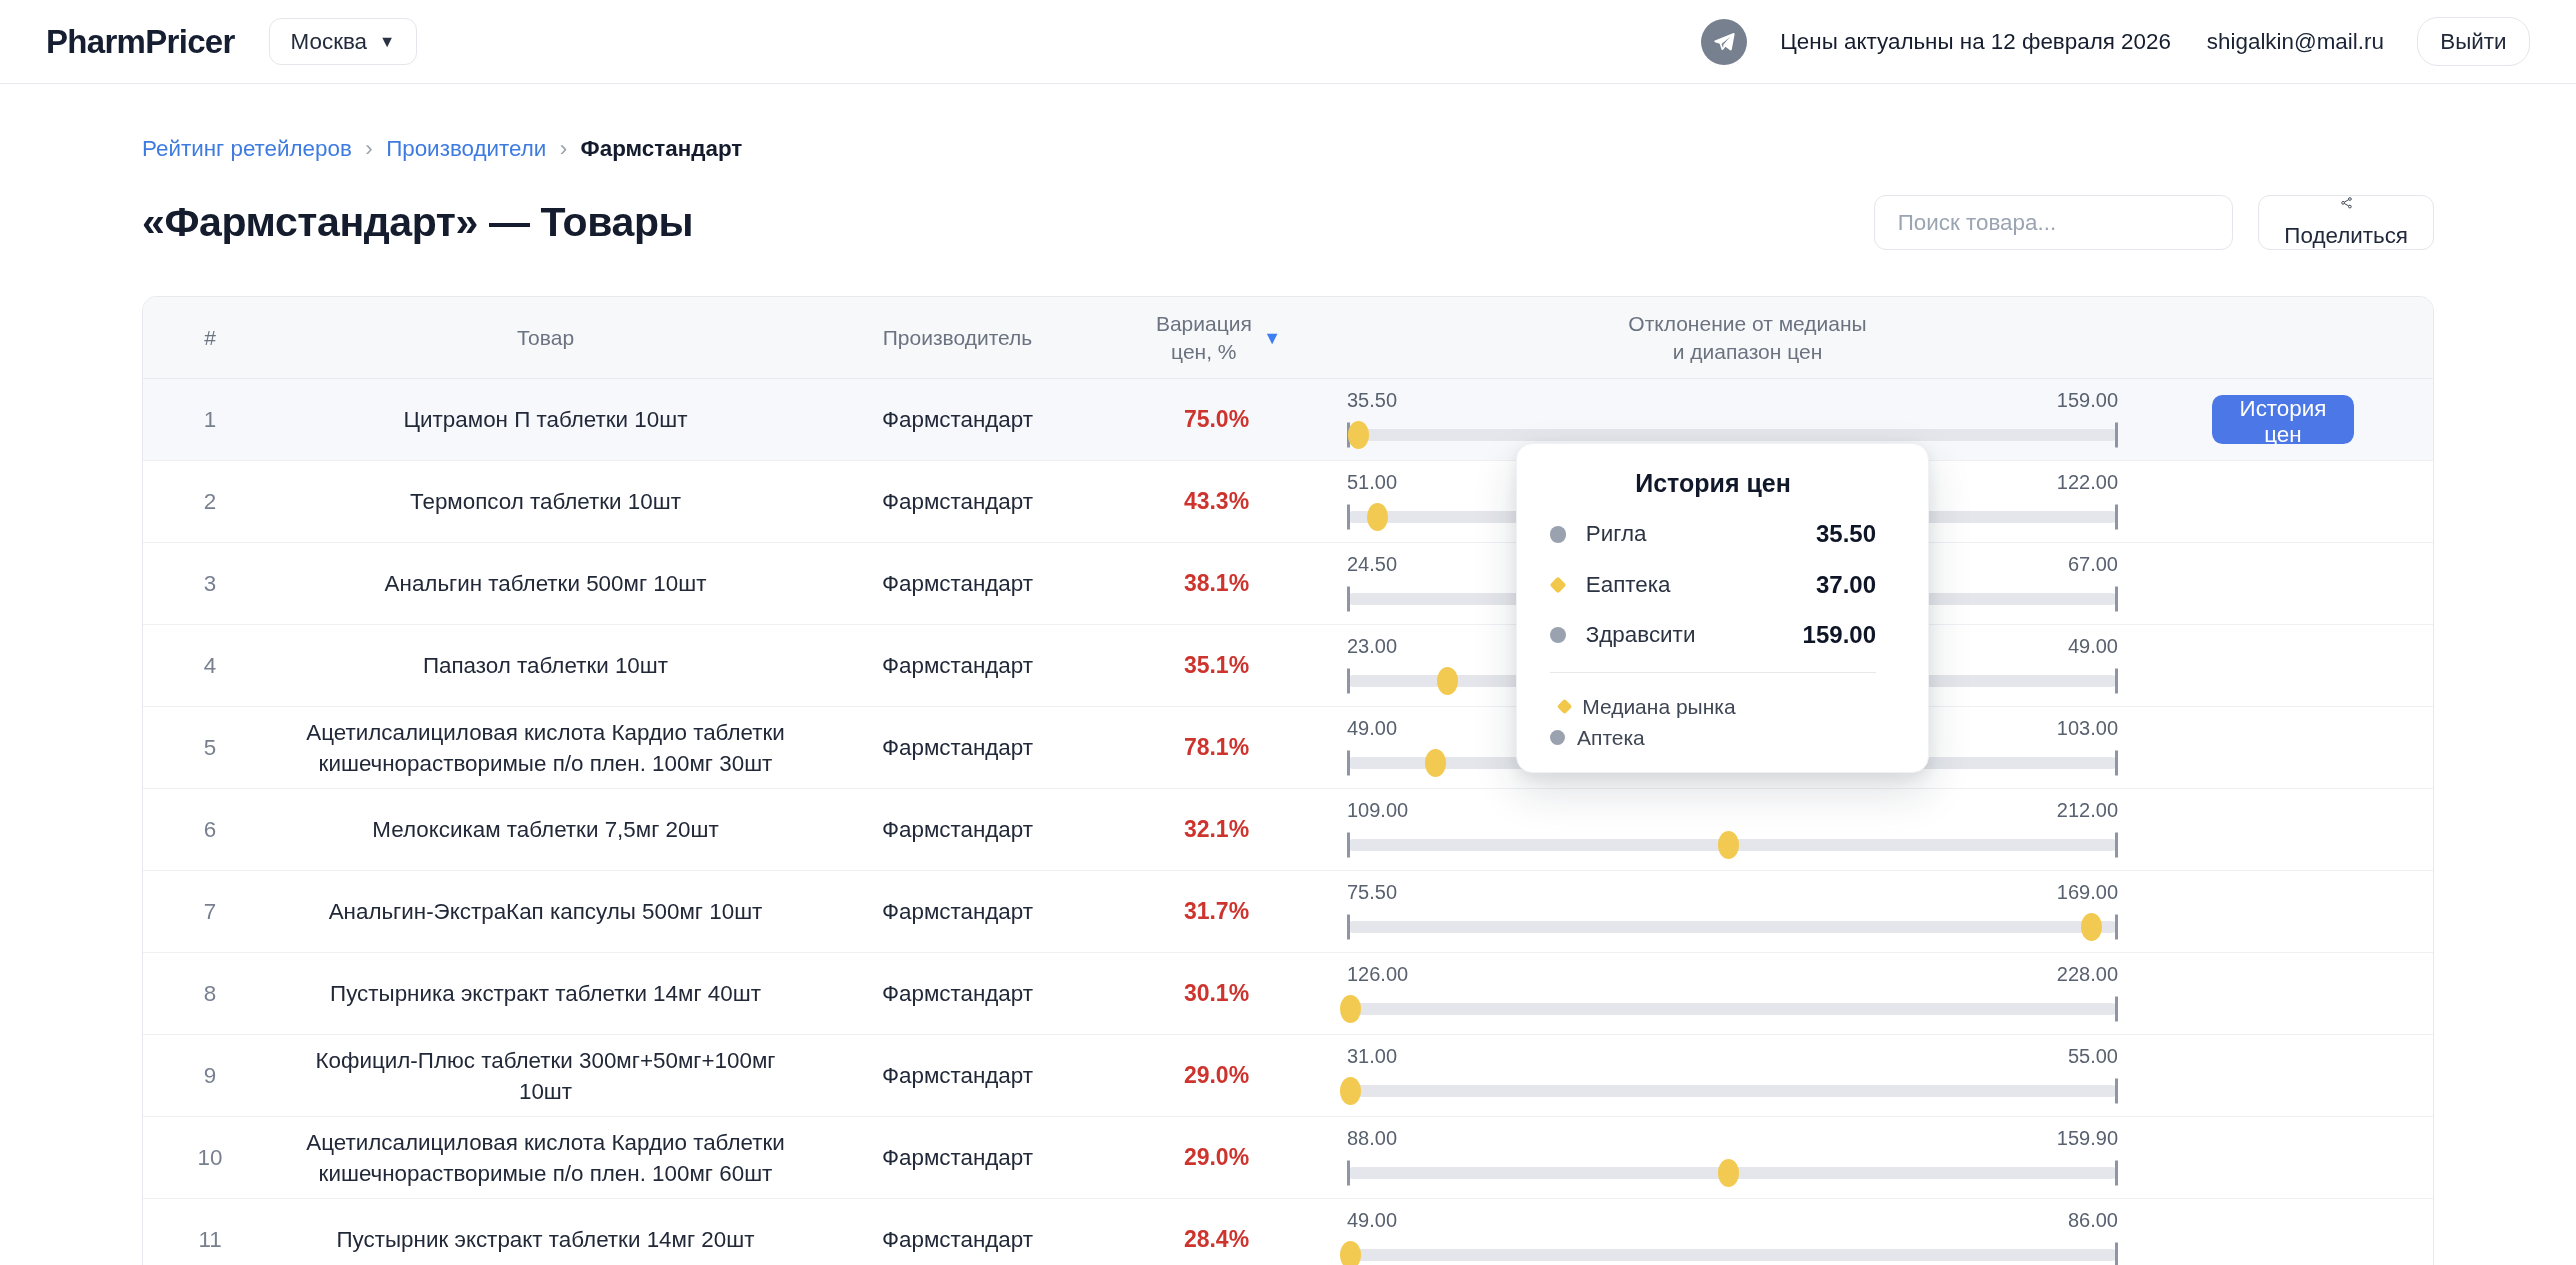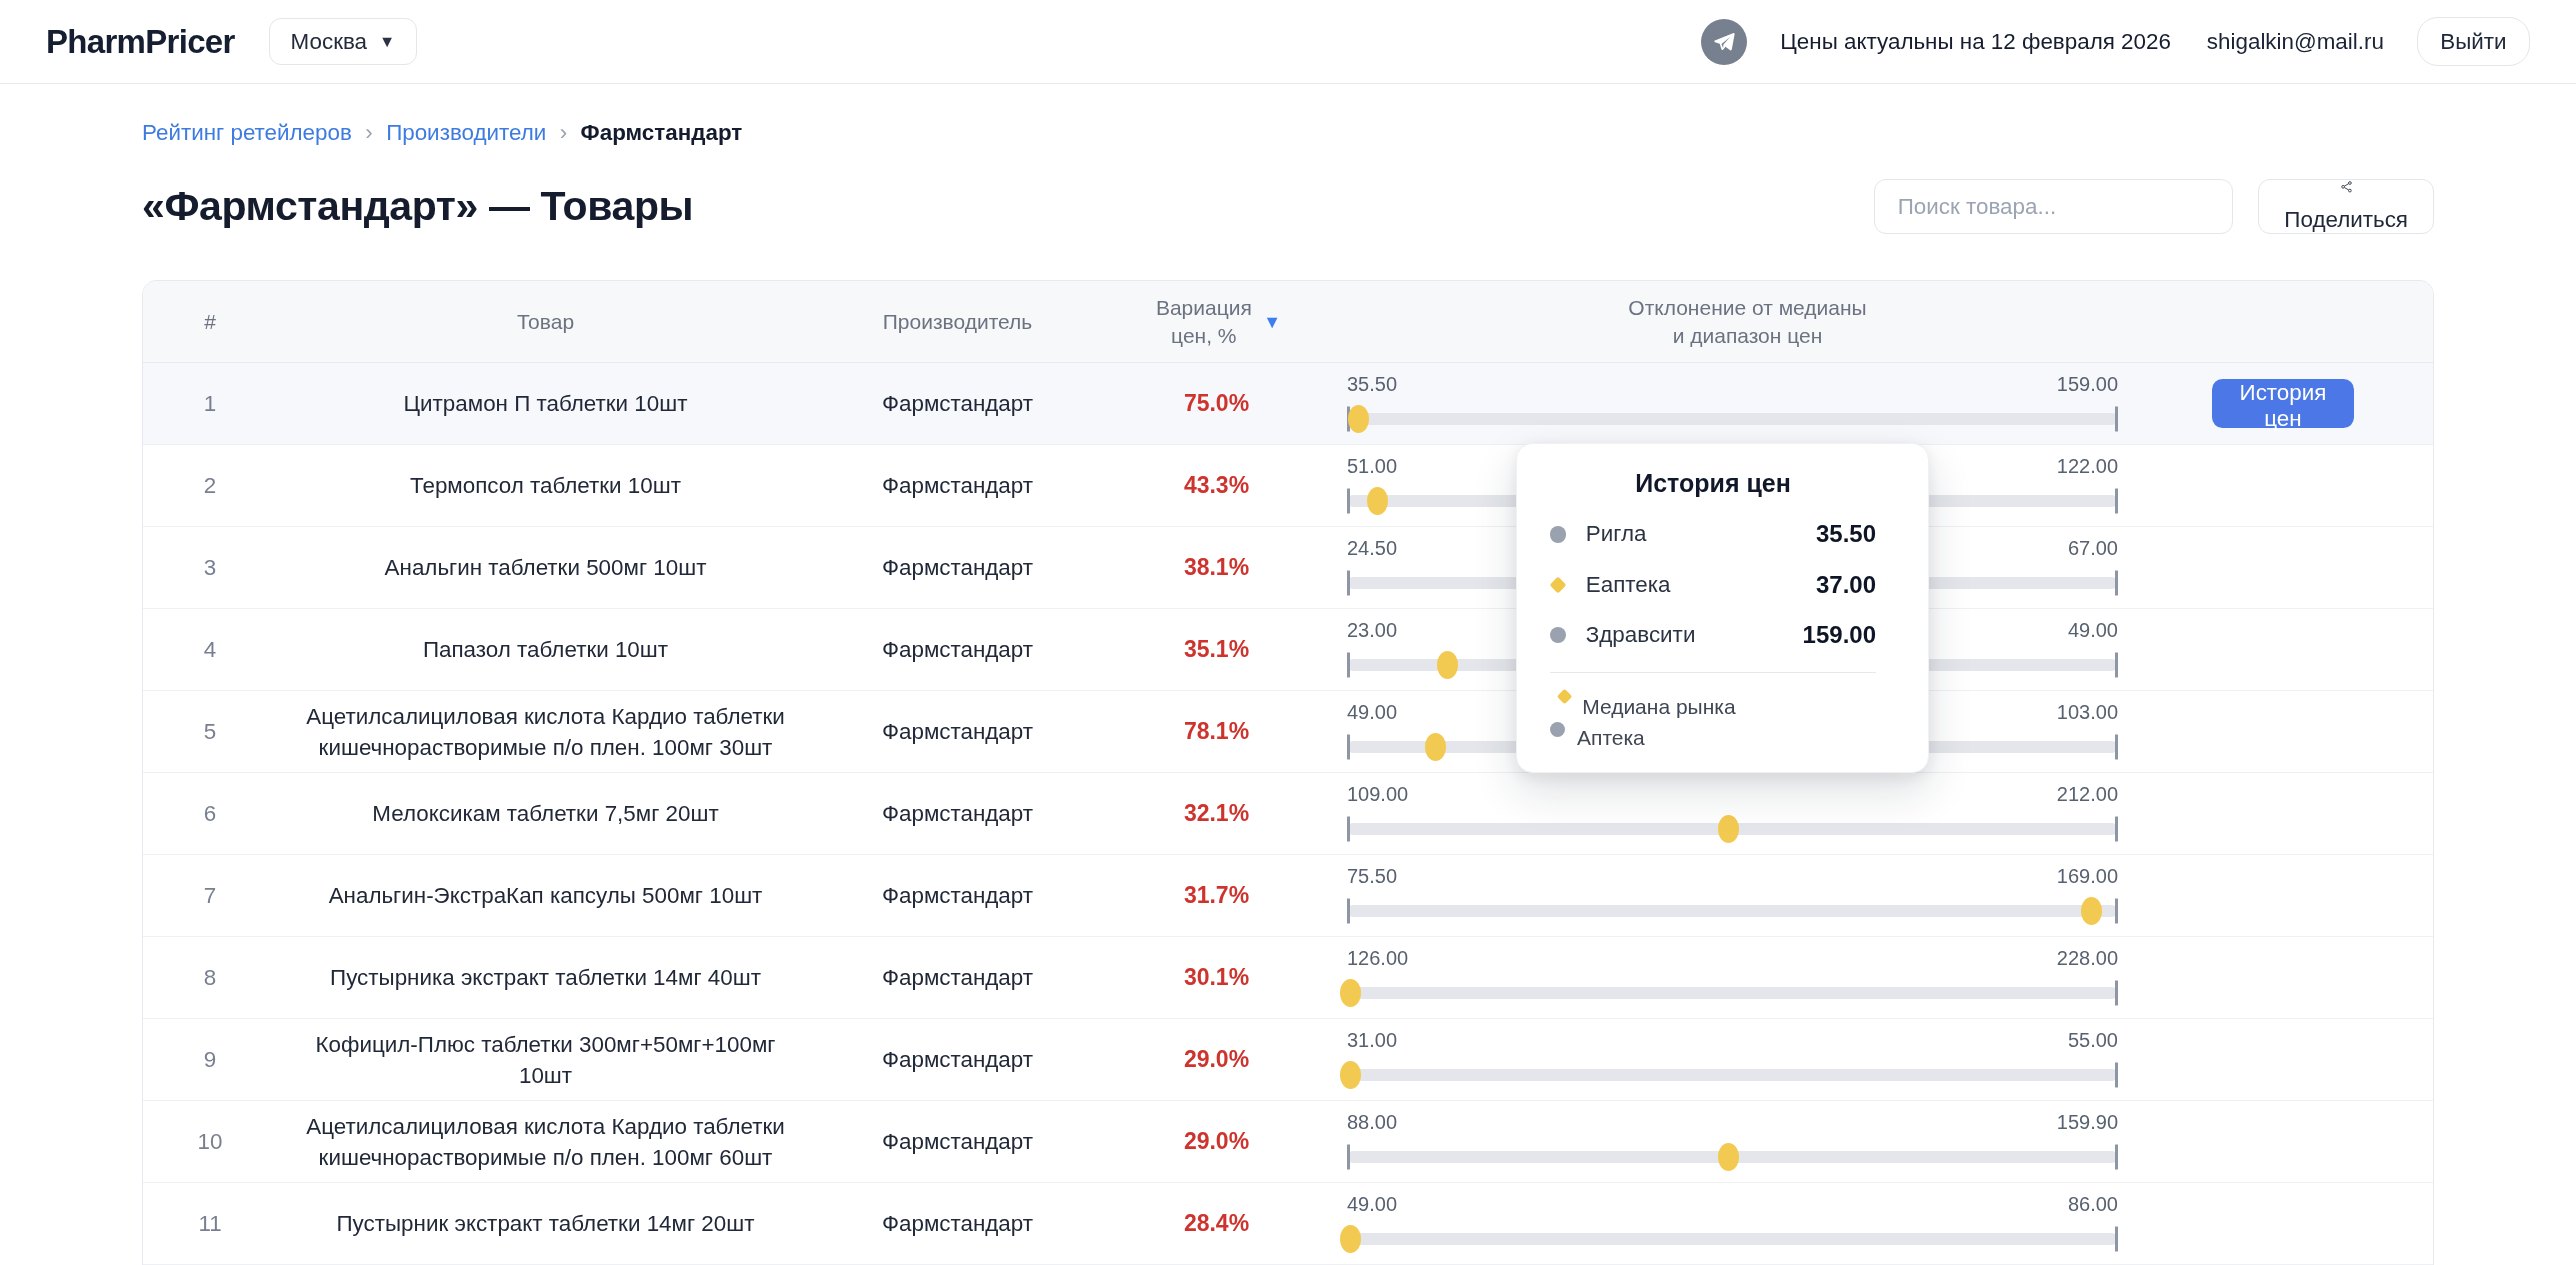--- a/index.html
+++ b/index.html
@@ -13,21 +13,21 @@
   .city-btn{margin-left:34px;display:flex;align-items:center;gap:12px;border:1.5px solid #e3e6ea;border-radius:12px;
     padding:9.7px 21px;font-size:22.4px;color:#232b3b;background:#fff;cursor:pointer;}
   .city-caret{font-size:16.4px;color:#2b3342;line-height:1;}
   .tb-spacer{flex:1;}
   .tg-circle{width:46px;height:46px;border-radius:50%;background:#76808f;display:flex;align-items:center;justify-content:center;cursor:pointer;}
   .tb-note{margin-left:33px;font-size:22.4px;color:#151d2e;font-weight:400;}
   .tb-email{margin-left:36px;font-size:22.4px;color:#1b2435;}
   .logout-btn{margin-left:33px;border:1.5px solid #e3e6ea;border-radius:21px;background:#fff;padding:10.4px 22.4px;font-size:22.4px;color:#20293a;cursor:pointer;}
   
   .content{padding:0 142px;}
-  .breadcrumb{margin-top:36px;display:flex;align-items:center;gap:13.4px;font-size:22.4px;}
+  .breadcrumb{margin-top:52px;display:flex;align-items:center;gap:13.4px;font-size:22.4px;}
   .bc-link{color:#3e7be0;cursor:pointer;text-decoration:none;}
   .bc-sep{color:#9ca3af;font-size:22.4px;}
   .bc-current{color:#131b2c;font-weight:600;}
   .title-row{margin-top:33px;display:flex;align-items:center;justify-content:space-between;}
   .page-title{font-size:41px;font-weight:700;color:#141c2d;letter-spacing:-0.4px;}
   .title-controls{display:flex;align-items:center;gap:25px;margin-left:36px;}
   .search-input{width:359px;height:55px;box-sizing:border-box;border:1.5px solid #e3e6ea;border-radius:12px;
     padding:0 22.4px;font-size:22.4px;color:#1f2937;background:#fff;outline:none;font-family:inherit;}
   .search-input::placeholder{color:#9aa4b2;}
   .share-btn{height:55px;display:flex;align-items:center;gap:13.4px;border:1.5px solid #e3e6ea;border-radius:12px;
@@ -63,21 +63,21 @@
   .tooltip{position:absolute;left:1516px;top:443px;width:413px;box-sizing:border-box;background:#fff;border:0.7px solid #f0f1f4;
     border-radius:16.4px;padding:25px 52px 19.4px 33px;box-shadow:0 18px 45px rgba(23,32,52,.14),0 4.5px 13.4px rgba(23,32,52,.08);z-index:50;}
   .tt-title{text-align:center;font-size:25px;font-weight:700;color:#10182a;margin-bottom:22.4px;}
   .tt-entry{display:flex;align-items:center;margin-bottom:22.4px;}
   .tt-name{margin-left:19.4px;font-size:22.4px;color:#2b3342;}
   .tt-val{margin-left:auto;font-size:24px;font-weight:700;color:#0e1526;}
   .marker{display:inline-block;flex:0 0 auto;}
   .tt-entry .marker-circle{width:16.4px;height:16.4px;border-radius:50%;background:#9aa2af;}
   .tt-entry .marker-diamond{width:12px;height:12px;background:#f1c84b;transform:rotate(45deg);margin:0 2.2px;border-radius:2.2px;}
   .tt-divider{height:1.5px;background:#e6e8ec;margin:4.5px 0 18px 0;}
-  .tt-legend-row{display:flex;gap:12px;font-size:21px;color:#3f4654;line-height:31px;}
+  .tt-legend-row{display:flex;align-items:center;gap:12px;font-size:21px;color:#3f4654;line-height:31px;}
   .tt-legend-row.indent{padding-left:9px;}
   .tt-legend-row .marker-diamond{width:11.2px;height:11.2px;background:#f1c84b;transform:rotate(45deg);border-radius:2.2px;}
   .tt-legend-row .marker-circle{width:15px;height:15px;border-radius:50%;background:#9aa2af;}
 </style>
 </head>
 <body>
 
 <div class="topbar">
   <div class="logo">PharmPricer</div>
   <button class="city-btn">

